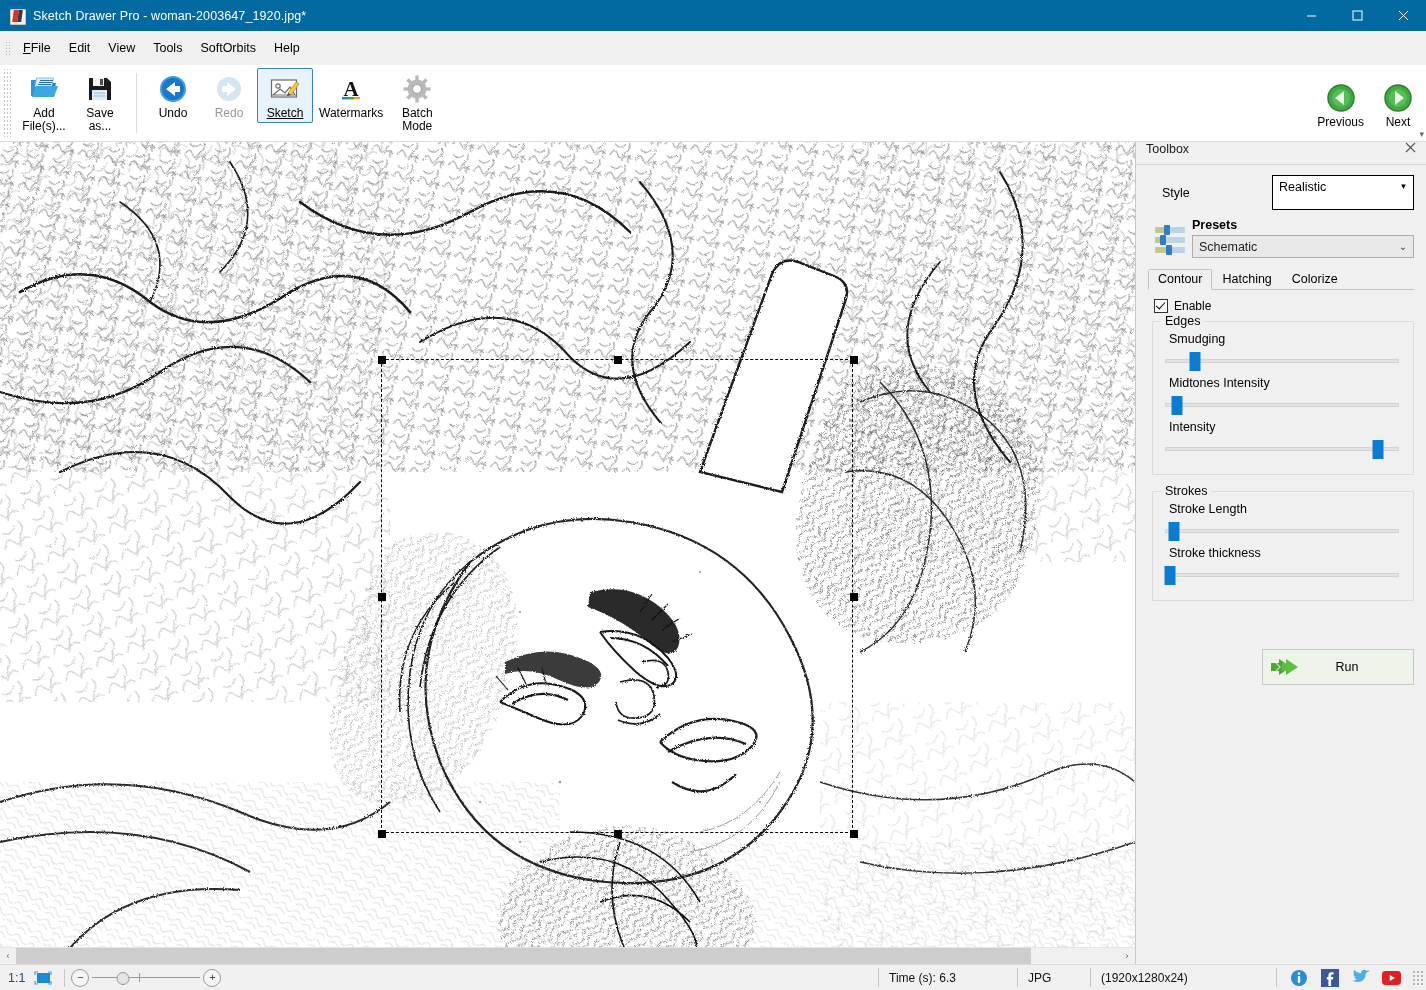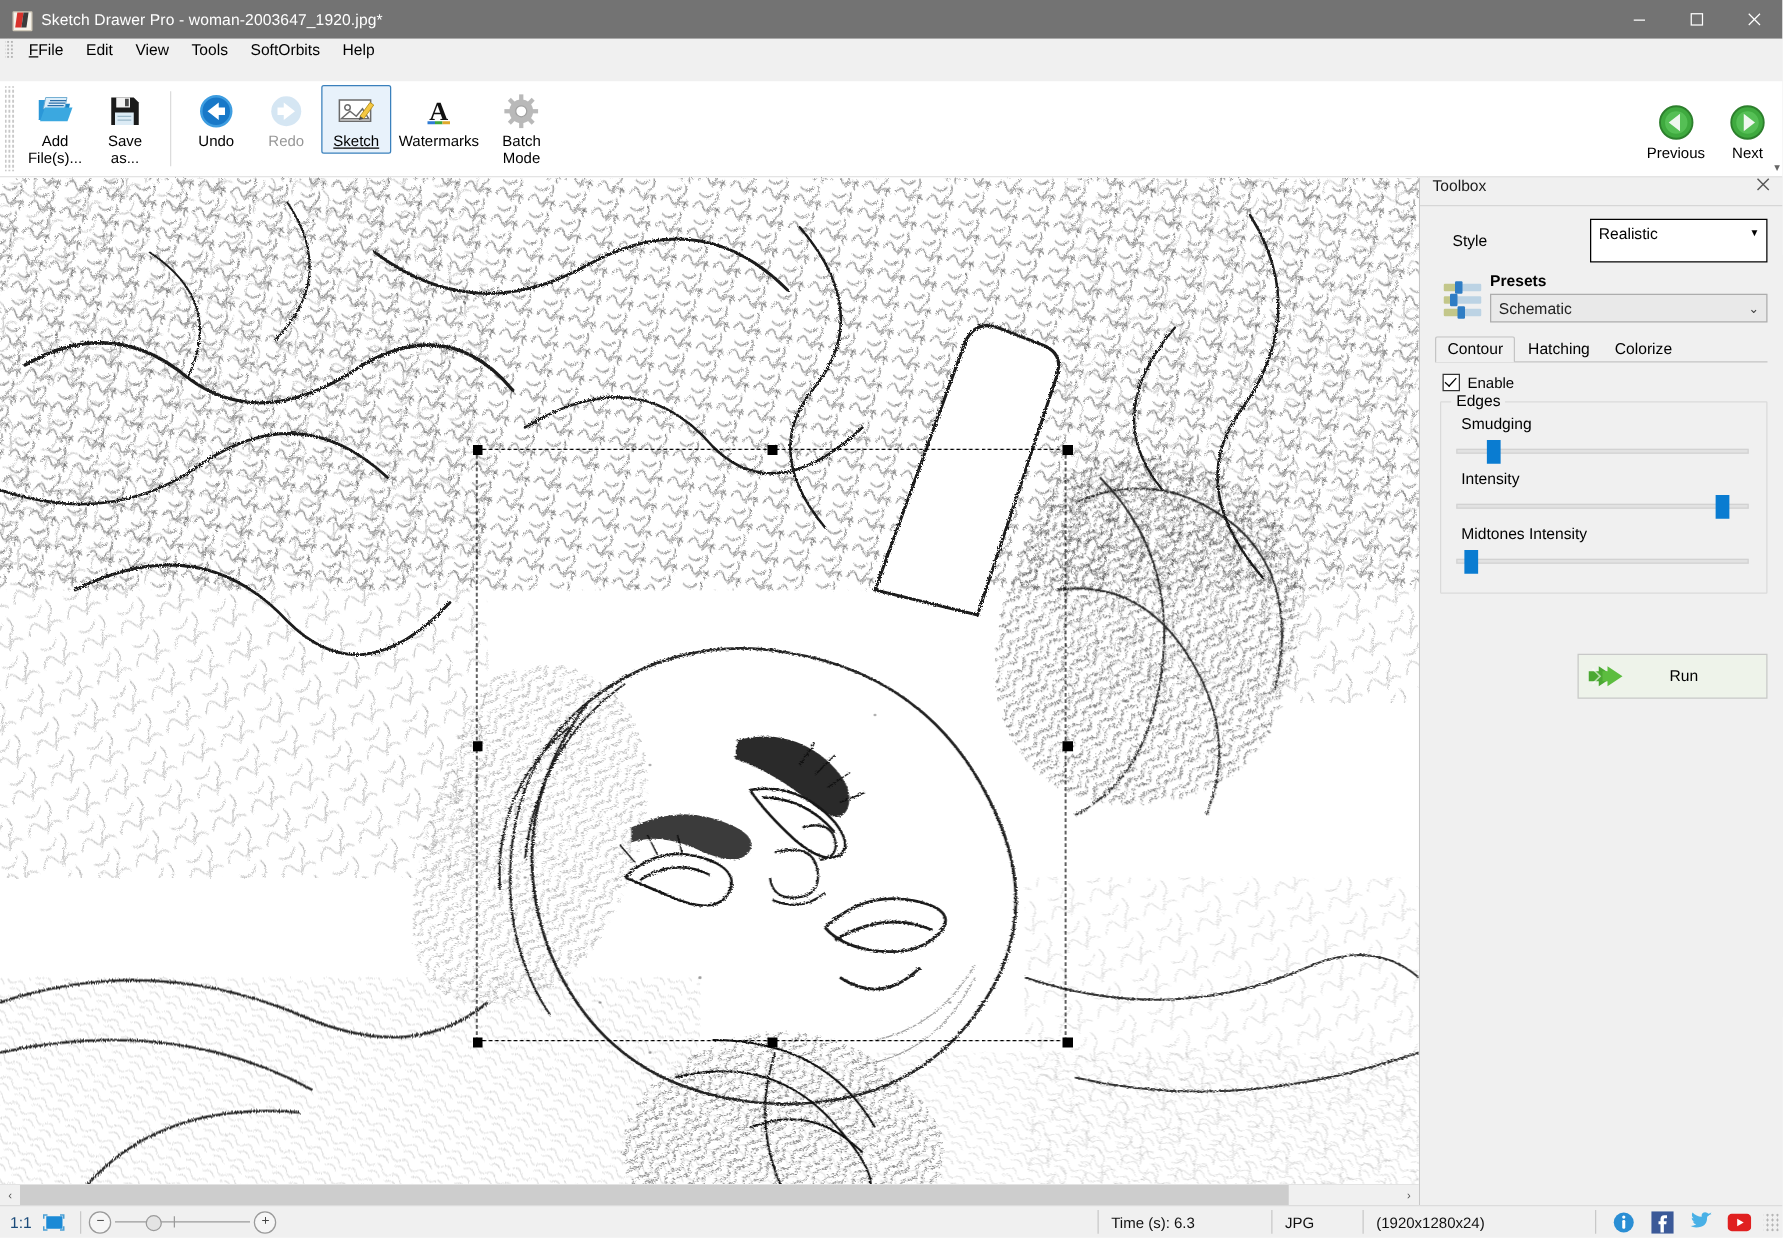--- a/index.html
+++ b/index.html
@@ -4,32 +4,32 @@
 <style>
   html,body{margin:0;padding:0;}
   body{
     width:1426px;height:990px;overflow:hidden;
     font-family:"Liberation Sans", sans-serif;
     font-size:12px;color:#000;background:#f0f0f0;
   }
   .app{width:1426px;height:990px;display:flex;flex-direction:column;background:#f0f0f0;}
 
   
-  .titlebar{height:31px;background:#737373;display:flex;align-items:center;flex:0 0 auto;}
+  .titlebar{height:31px;background:#0369a1;display:flex;align-items:center;flex:0 0 auto;}
   .title-icon{width:16px;height:16px;margin-left:9px;margin-right:8px;position:relative;flex:0 0 auto;}
   .title-icon .sq{position:absolute;left:1px;top:1px;width:14px;height:14px;background:#f5f2ea;border:1px solid #cfc8b8;border-radius:1px;}
   .title-icon .red{position:absolute;left:4px;top:2px;width:5px;height:12px;background:#d8322c;transform:skewX(-8deg);}
   .title-icon .pen{position:absolute;left:9px;top:2px;width:4px;height:12px;background:#3b3b3b;transform:skewX(-8deg);}
   .title-text{color:#fff;font-size:12.5px;letter-spacing:.1px;}
   .win-ctrls{margin-left:auto;display:flex;height:31px;}
   .win-btn{width:46px;height:31px;display:flex;align-items:center;justify-content:center;color:#fff;font-size:12px;}
   .win-btn svg{display:block;}
 
   
-  .menubar{height:34px;background:#f0f0f0;display:flex;padding-left:4px;flex:0 0 auto;}
+  .menubar{height:34px;background:#f0f0f0;display:flex;align-items:center;padding-left:4px;flex:0 0 auto;}
   .grip{width:7px;height:16px;margin-right:3px;
         background-image:radial-gradient(circle,#b4b4b4 1px,transparent 1px);
         background-size:3px 3px;background-position:1px 1px;}
   .menu-item{padding:2px 9px 3px 9px;font-size:12.5px;color:#000;}
   .menu-item u{text-decoration:underline;}
 
   
   .toolbar{height:76px;background:#fff;display:flex;align-items:stretch;border-bottom:1px solid #dcdcdc;flex:0 0 auto;position:relative;}
   .tb-grip{width:8px;margin:4px 2px 4px 4px;
         background-image:radial-gradient(circle,#c8c8c8 1px,transparent 1px);
@@ -563,36 +563,55 @@
 
           <div class="slider-block">
             <div class="slider-lbl">Smudging</div>
             <div class="slider">
               <div class="s-track"></div>
               <div class="s-thumb" style="left:13%"></div>
             </div>
           </div>
 
           <div class="slider-block">
+            <div class="slider-lbl">Midtones Intensity</div>
+            <div class="slider">
+              <div class="s-track"></div>
+              <div class="s-thumb" style="left:5%"></div>
+            </div>
+          </div>
+
+          <div class="slider-block">
             <div class="slider-lbl">Intensity</div>
             <div class="slider">
               <div class="s-track"></div>
               <div class="s-thumb" style="left:91%"></div>
             </div>
           </div>
+        </div>
+
+        <div class="group">
+          <div class="group-title">Strokes</div>
 
           <div class="slider-block">
-            <div class="slider-lbl">Midtones Intensity</div>
+            <div class="slider-lbl">Stroke Length</div>
             <div class="slider">
               <div class="s-track"></div>
-              <div class="s-thumb" style="left:5%"></div>
+              <div class="s-thumb" style="left:4%"></div>
             </div>
           </div>
-        </div>
-
+
+          <div class="slider-block">
+            <div class="slider-lbl">Stroke thickness</div>
+            <div class="slider">
+              <div class="s-track"></div>
+              <div class="s-thumb" style="left:2%"></div>
+            </div>
+          </div>
+        </div>
 
         <div class="run-wrap">
           <div class="run-btn">
             <div class="run-ico">
               <svg width="34" height="22" viewBox="0 0 34 22">
                 <path d="M10 3 L22 11 L10 19 L10 15 L2 15 L2 7 L10 7 Z" fill="#4aa832"></path>
                 <path d="M17 3 L29 11 L17 19 L17 15 L13 15 L13 7 L17 7 Z" fill="#5cbd3f"></path>
                 <path d="M5 5 L11 11 L5 17" fill="none" stroke="#ffffff" stroke-width="1.4" opacity="0.6"></path>
               </svg>
             </div>

